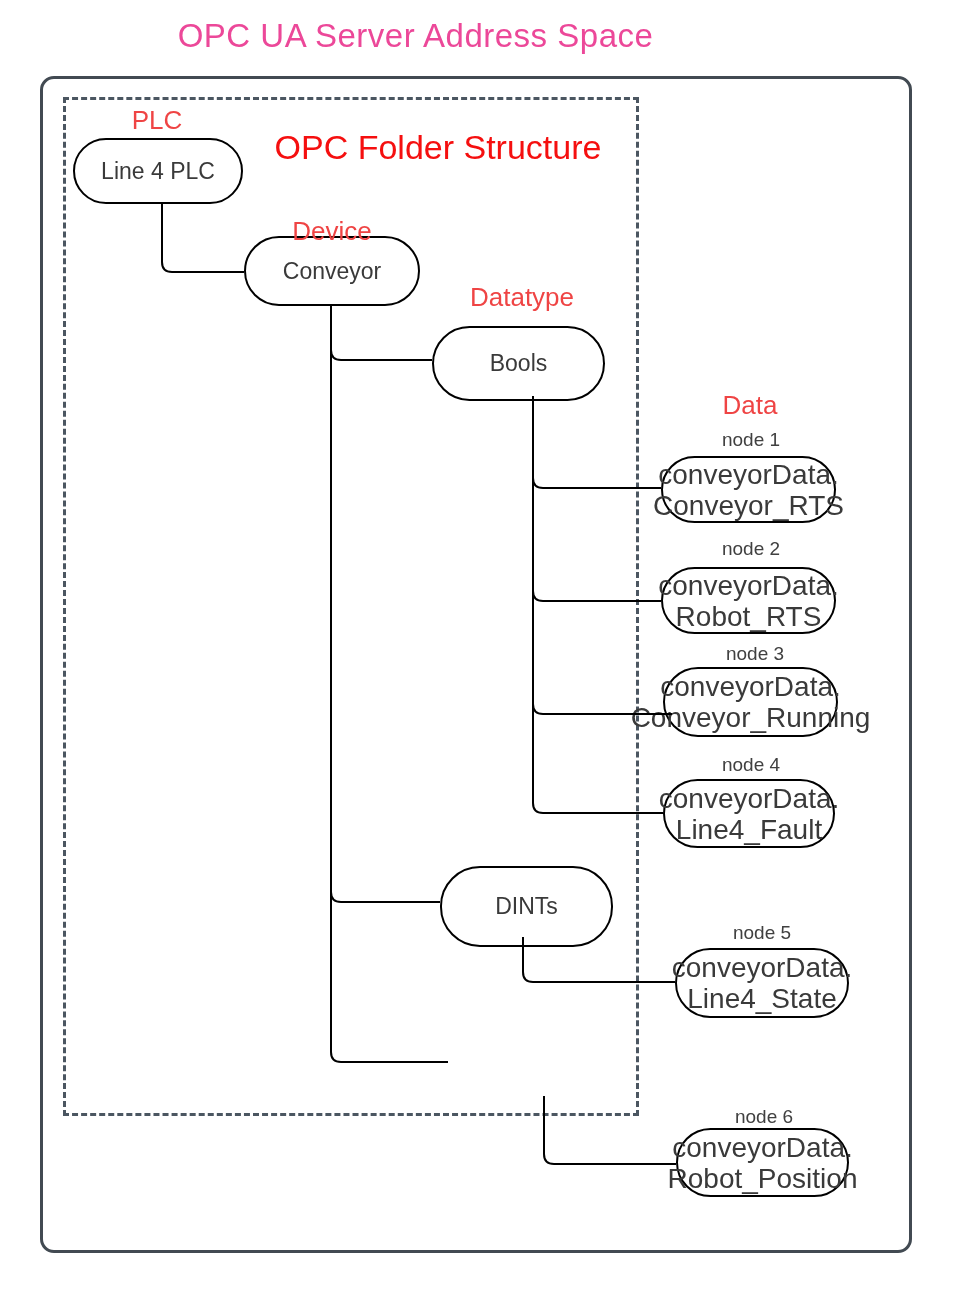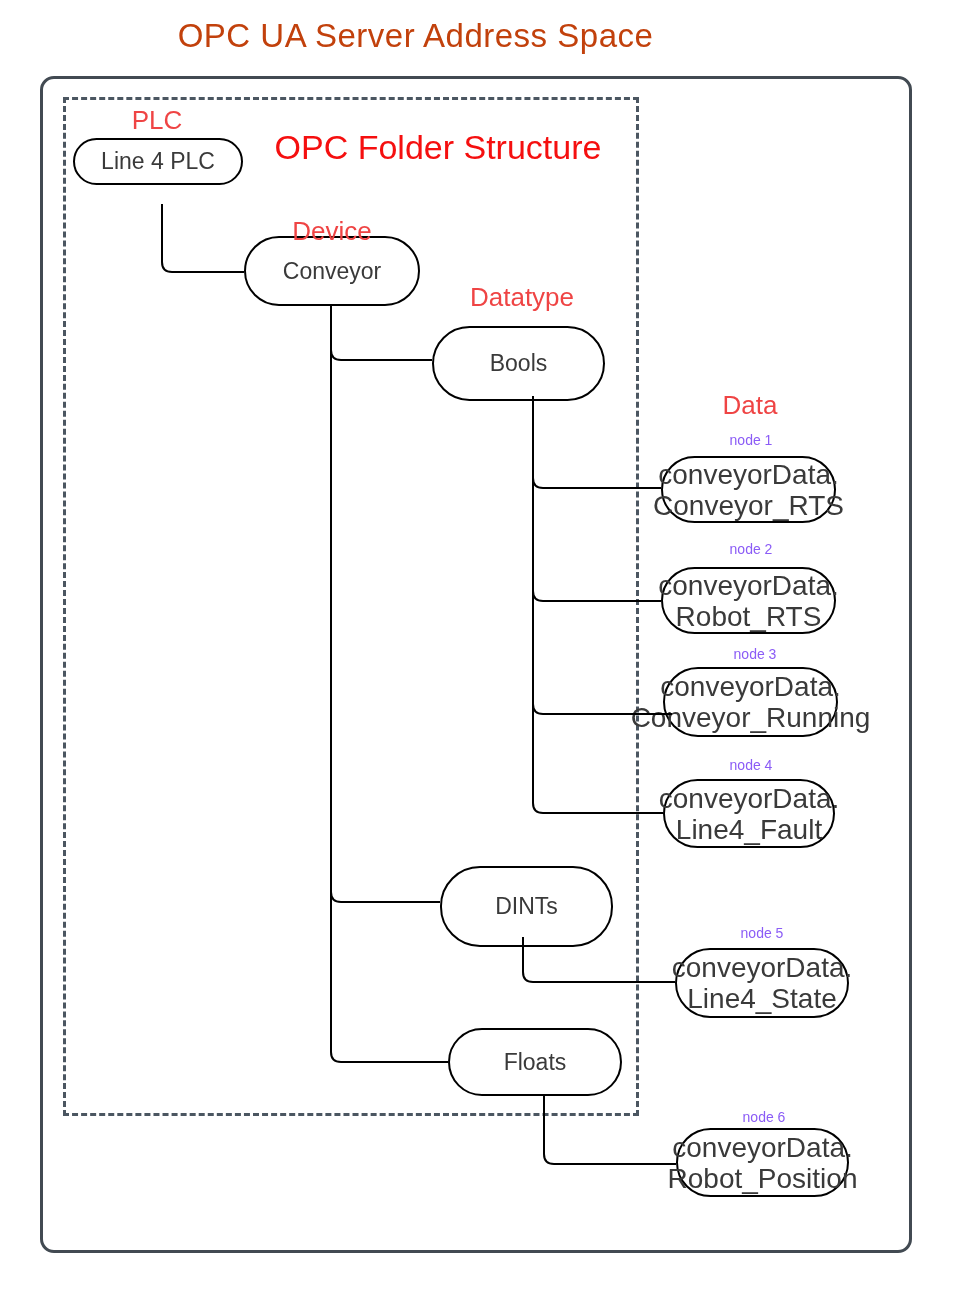--- a/index.html
+++ b/index.html
@@ -2,41 +2,41 @@
 <html><head>
 <meta charset="utf-8">
 <style>
   html,body { margin:0; padding:0; background:#ffffff; }
   .canvas {
     position:relative; width:955px; height:1304px; background:#ffffff;
     font-family:"Liberation Sans", sans-serif; overflow:hidden;
   }
   .title {
     position:absolute; left:0; top:17px; width:831px; text-align:center;
-    font-size:33px; color:#c2410c; letter-spacing:0.5px;
+    font-size:33px; color:#ec4899; letter-spacing:0.5px;
   }
   .outer-box {
     position:absolute; left:40px; top:76px; width:866px; height:1171px;
     border:3px solid #424a52; border-radius:14px; box-sizing:content-box;
   }
   .dashed-box {
     position:absolute; left:63px; top:97px; width:570px; height:1013px;
     border:3px dashed #4b5661; box-sizing:content-box;
   }
   .col-label {
     position:absolute; transform:translate(-50%,-50%);
     font-size:26px; color:#ef4444; white-space:nowrap; z-index:4;
   }
   .red-label {
     position:absolute; transform:translate(-50%,-50%);
     font-size:34px; color:#f50f0f; white-space:nowrap; z-index:4;
   }
   .node-label {
     position:absolute; transform:translate(-50%,-50%);
-    font-size:14px; color:#8b5cf6; white-space:nowrap; z-index:4;
+    font-size:19px; color:#404040; white-space:nowrap; z-index:4;
   }
   .pill {
     position:absolute; background:#ffffff; border:2px solid #000000;
     border-radius:40px; box-sizing:border-box; z-index:2;
     display:flex; align-items:center; justify-content:center;
     font-size:23px; color:#3a3a3a; text-align:center;
   }
   .pill.multi { flex-direction:column; font-size:28px; line-height:31px; }
   .pill span { white-space:nowrap; }
   .connectors { position:absolute; left:0; top:0; z-index:3; pointer-events:none; }
@@ -64,34 +64,31 @@
     <path d="M523,937 L523,972 Q523,982 533,982 L675,982"></path>
     <path d="M544,1096 L544,1154 Q544,1164 554,1164 L676,1164"></path>
   </svg>
 
   <div class="col-label" style="left:157px; top:120px;">PLC</div>
   <div class="red-label" style="left:438px; top:147px;">OPC Folder Structure</div>
   <div class="col-label" style="left:332px; top:208px;margin-top:23px;">Device</div>
   <div class="col-label" style="left:522px; top:297px;text-align:right;">Datatype</div>
   <div class="col-label" style="left:750px; top:405px;">Data</div>
 
-  <div class="pill" style="left:73px; top:138px; width:170px; height:47px;">
+  <div class="pill" style="left:73px; top:138px; width:170px; height:66px;">
     <span>Line 4 PLC</span>
   </div>
   <div class="pill" style="left:244px; top:236px; width:176px; height:70px;">
     <span>Conveyor</span>
   </div>
   <div class="pill" style="left:432px; top:326px; width:173px; height:75px;align-items:center;">
     <span>Bools</span>
   </div>
   <div class="pill" style="left:440px; top:866px; width:173px; height:81px;">
     <span>DINTs</span>
-  </div>
-  <div class="pill" style="left:448px; top:1028px; width:174px; height:68px;">
-    <span>Floats</span>
   </div>
 
   <div class="node-label" style="left:751px; top:440px;">node 1</div>
   <div class="node-label" style="left:751px; top:549px;">node 2</div>
   <div class="node-label" style="left:755px; top:654px;">node 3</div>
   <div class="node-label" style="left:751px; top:765px;">node 4</div>
   <div class="node-label" style="left:762px; top:933px;">node 5</div>
   <div class="node-label" style="left:764px; top:1117px;">node 6</div>
 
   <div class="pill multi" style="left:661px; top:456px; width:175px; height:67px;">

